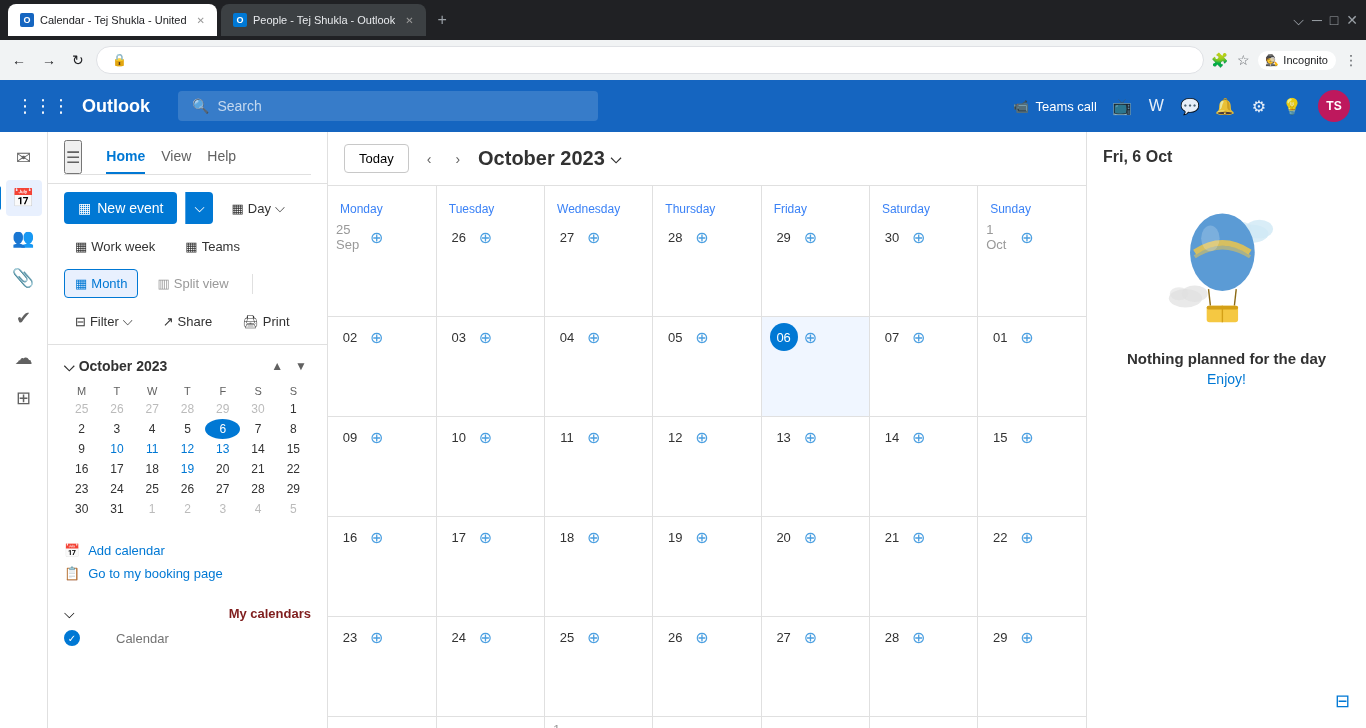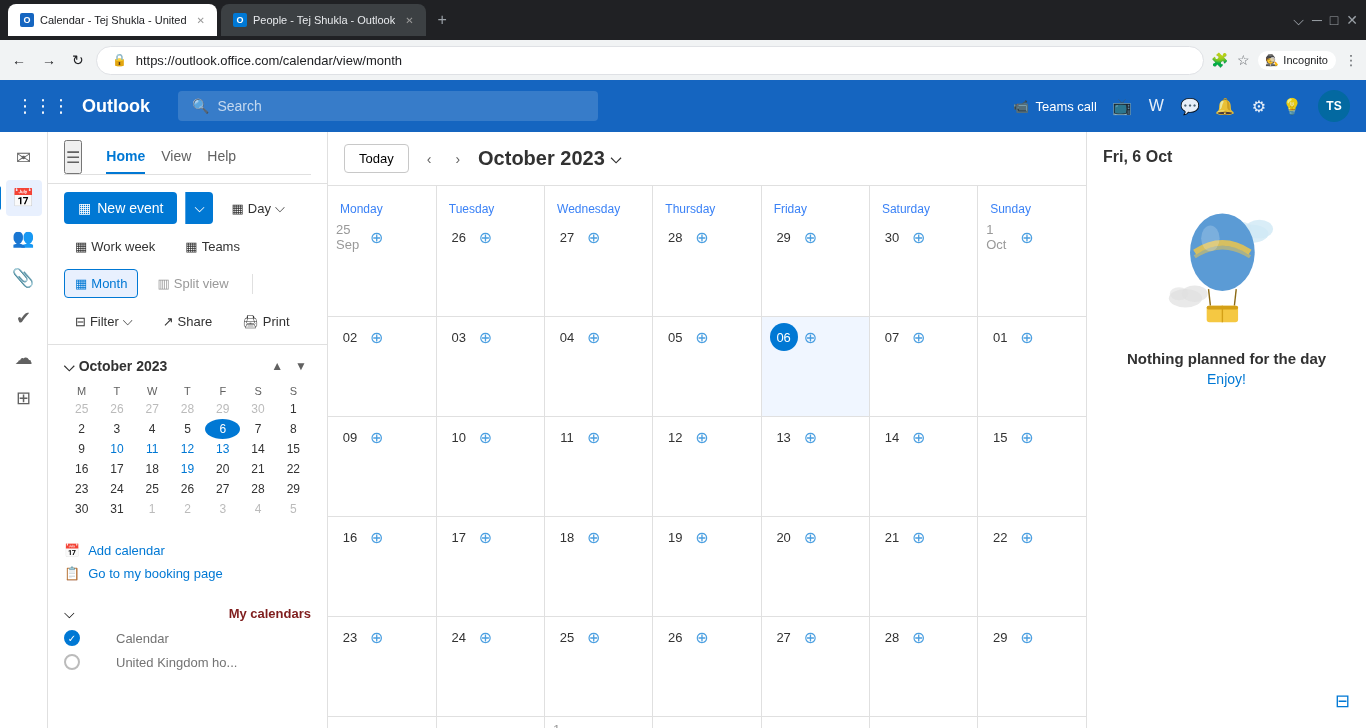--- a/index.html
+++ b/index.html
@@ -20,21 +20,21 @@
 
     
     .outlook-app { display: flex; flex-direction: column; height: calc(728px - 80px); background: #fff; }
     .outlook-header { background: #1565c0; height: 52px; display: flex; align-items: center; padding: 0 16px; gap: 12px; }
     .app-grid-icon { color: #fff; font-size: 18px; cursor: pointer; }
     .outlook-logo { color: #fff; font-size: 18px; font-weight: 600; margin-right: 16px; }
     .search-box { flex: 1; max-width: 420px; background: rgba(255,255,255,0.15); border-radius: 4px; padding: 7px 14px; display: flex; align-items: center; gap: 8px; color: rgba(255,255,255,0.8); font-size: 14px; cursor: text; }
     .header-actions { margin-left: auto; display: flex; align-items: center; gap: 16px; color: #fff; font-size: 13px; }
     .teams-call-btn { display: flex; align-items: center; gap: 6px; cursor: pointer; font-size: 13px; color: #fff; }
     .header-icon { color: #fff; font-size: 16px; cursor: pointer; opacity: 0.9; }
-    .avatar-circle { width: 32px; height: 32px; border-radius: 50%; background: #0369a1; color: #fff; display: flex; align-items: center; justify-content: center; font-size: 12px; font-weight: 600; cursor: pointer; }
+    .avatar-circle { width: 32px; height: 32px; border-radius: 50%; background: #be185d; color: #fff; display: flex; align-items: center; justify-content: center; font-size: 12px; font-weight: 600; cursor: pointer; }
 
     
     .main-layout { display: flex; flex: 1; overflow: hidden; }
     .left-nav-icons { width: 48px; background: #fff; border-right: 1px solid #e0e0e0; display: flex; flex-direction: column; align-items: center; padding: 8px 0; gap: 4px; }
     .nav-icon-item { width: 36px; height: 36px; display: flex; align-items: center; justify-content: center; border-radius: 4px; cursor: pointer; color: #616161; font-size: 18px; position: relative; }
     .nav-icon-item.active { color: #0078d4; background: #e8f0fe; }
     .nav-icon-item.active::before { content: ''; position: absolute; left: -8px; top: 50%; transform: translateY(-50%); width: 3px; height: 24px; background: #0078d4; border-radius: 0 2px 2px 0; }
 
     
     .left-sidebar { width: 280px; border-right: 1px solid #e0e0e0; display: flex; flex-direction: column; overflow: hidden; }
@@ -119,21 +119,20 @@
   <span style="color:#9aa0a6;font-size:14px;cursor:pointer;margin-left:4px;">─</span>
   <span style="color:#9aa0a6;font-size:14px;cursor:pointer;margin-left:4px;">□</span>
   <span style="color:#9aa0a6;font-size:14px;cursor:pointer;margin-left:4px;">✕</span>
 </div>
 <div class="browser-nav">
   <button class="nav-btn">←</button>
   <button class="nav-btn">→</button>
   <button class="nav-btn">↻</button>
   <div class="address-bar">
     <span class="address-bar-icon">🔒</span>
-    <span style="font-size:13px;color:#202124;">https://outlook.office.com/calendar/view/month</span>
   </div>
   <div class="browser-actions">
     <span style="font-size:14px;cursor:pointer;">🧩</span>
     <span style="font-size:14px;cursor:pointer;">☆</span>
     <div class="incognito-badge">
       <span>🕵</span>
       <span>Incognito</span>
     </div>
     <span style="font-size:14px;cursor:pointer;">⋮</span>
   </div>
@@ -328,26 +327,20 @@
           <span>⌵</span>
           <span class="calendars-title">My calendars</span>
         </div>
         <div id="calendar-items">
             <div class="calendar-item">
     <div class="calendar-checkbox checked">
       <span style="color:#fff;font-size:10px;">✓</span>
     </div>
     <span class="calendar-name">Calendar</span>
   </div>
-            <div class="calendar-item">
-    <div class="calendar-checkbox unchecked">
-      
-    </div>
-    <span class="calendar-name">United Kingdom ho...</span>
-  </div>
           </div>
       </div>
     </div>
 
     <div class="main-calendar">
       <div class="calendar-header">
         <button class="today-btn">Today</button>
         <button class="cal-nav-btn">‹</button>
         <button class="cal-nav-btn">›</button>
         <div class="cal-month-title">

